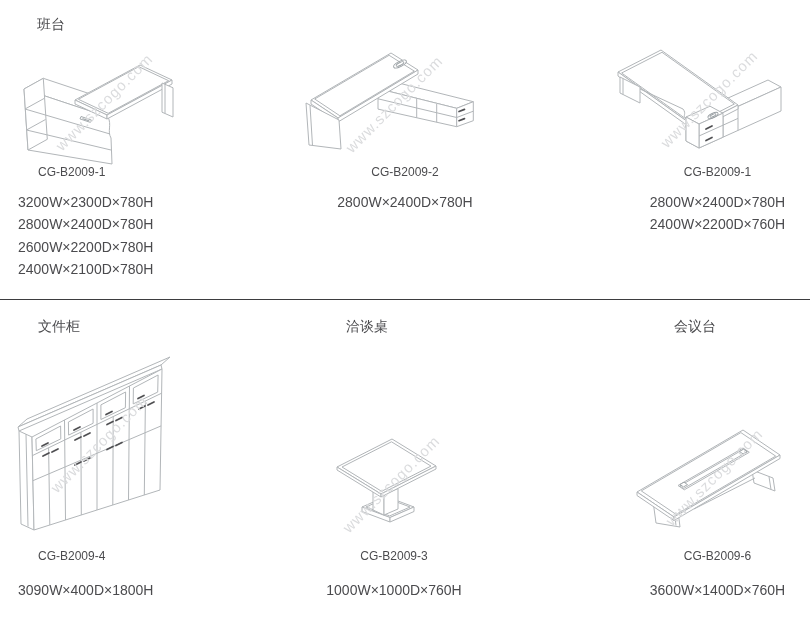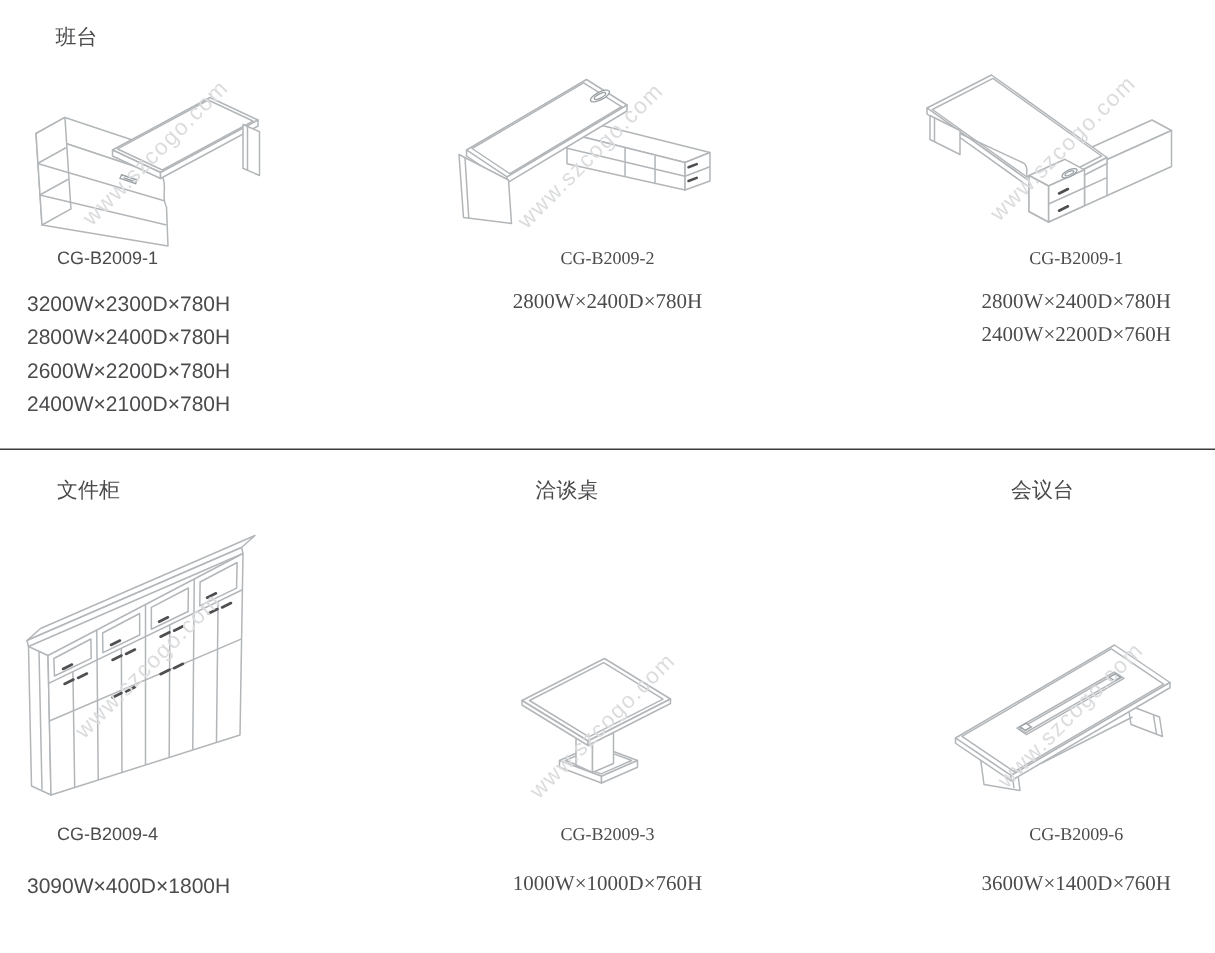--- a/index.html
+++ b/index.html
@@ -6,21 +6,21 @@
     --line:#b2b6b9; --text:#4b4b4e; --divider:#3d3d3f; --handle:#4f4f52;
     --handle_mid:#9aa0a4; --watermark:#dbdcde; --background:#ffffff;
   }
   html,body{margin:0;padding:0;background:var(--background);}
   #page{position:relative;width:810px;height:635px;background:var(--background);overflow:hidden;
         font-family:"Liberation Sans","DejaVu Sans",sans-serif;color:var(--text);}
   .cell{position:absolute;}
   .sec-heading{position:absolute;font-size:14px;color:var(--text);white-space:nowrap;margin-left:19px;}
   .code{position:absolute;font-size:12px;color:var(--text);white-space:nowrap;}
   .dims{position:absolute;font-size:14px;line-height:22.4px;color:var(--text);white-space:nowrap;}
-  .c-center{text-align:center;font-family:Liberation Serif, serif;}
+  .c-center{text-align:center;}
   .divider{position:absolute;left:0;top:299px;width:810px;height:1px;background:var(--divider);}
   .wm{position:absolute;width:170px;height:20px;text-align:center;transform:rotate(-45deg);
       font-size:15px;letter-spacing:1px;color:var(--watermark);pointer-events:none;white-space:nowrap;}
   svg{position:absolute;overflow:visible;}
   svg .fc{fill:var(--background);stroke:var(--line);stroke-width:1;stroke-linejoin:round;}
   svg .ln{fill:none;stroke:var(--line);stroke-width:1;stroke-linejoin:round;}
   svg .dk{fill:none;stroke:var(--handle);stroke-width:1.7;stroke-linecap:round;}
   svg .md{fill:var(--background);stroke:var(--handle_mid);stroke-width:0.9;}
 </style>
 </head>
@@ -130,21 +130,21 @@
       <path class="dk" d="M58,115 L64,112 M67,111 L73,108 M90,99.5 L96,96.5 M99,95.5 L105,92.5"></path>
     </svg>
     <div class="wm" style="left:15px;top:136px">www.szcogo.com</div>
     <div class="code" style="left:38px;top:250px">CG-B2009-4</div>
     <div class="dims" style="left:18px;top:280px">
 
     <div>3090W×400D×1800H</div>
       </div>
   </div>
 
-  <div class="cell" style="left:270px;top:299px;width:270px;height:336px">
+  <div class="cell" style="left:259px;top:299px;width:270px;height:336px">
     <div class="sec-heading" style="left:68px;top:19px">洽谈桌</div>
     <svg style="left:75px;top:133px" width="110" height="100" viewBox="0 0 110 100">
       <path class="fc" d="M28,75 L52,64.5 L80,75 L56,85.5 Z"></path>
       <path class="ln" d="M31.9,75 L52.3,66.1 L76.1,75 L55.7,83.9 Z"></path>
       <path class="fc" d="M28,75 L56,85.5 L56,90 L28,79.5 Z"></path>
       <path class="fc" d="M56,85.5 L80,75 L80,79.5 L56,90 Z"></path>
       <path class="fc" d="M39,57.5 L50,62.5 L50,83 L39,78 Z"></path>
       <path class="fc" d="M50,62.5 L64,56.5 L64,77 L50,83 Z"></path>
       <path class="fc" d="M3,35 L58,7 L102,34 L47,62 Z"></path>
       <path class="ln" d="M8,35 L57.5,9.8 L97,34.1 L47.6,59.3 Z"></path>

